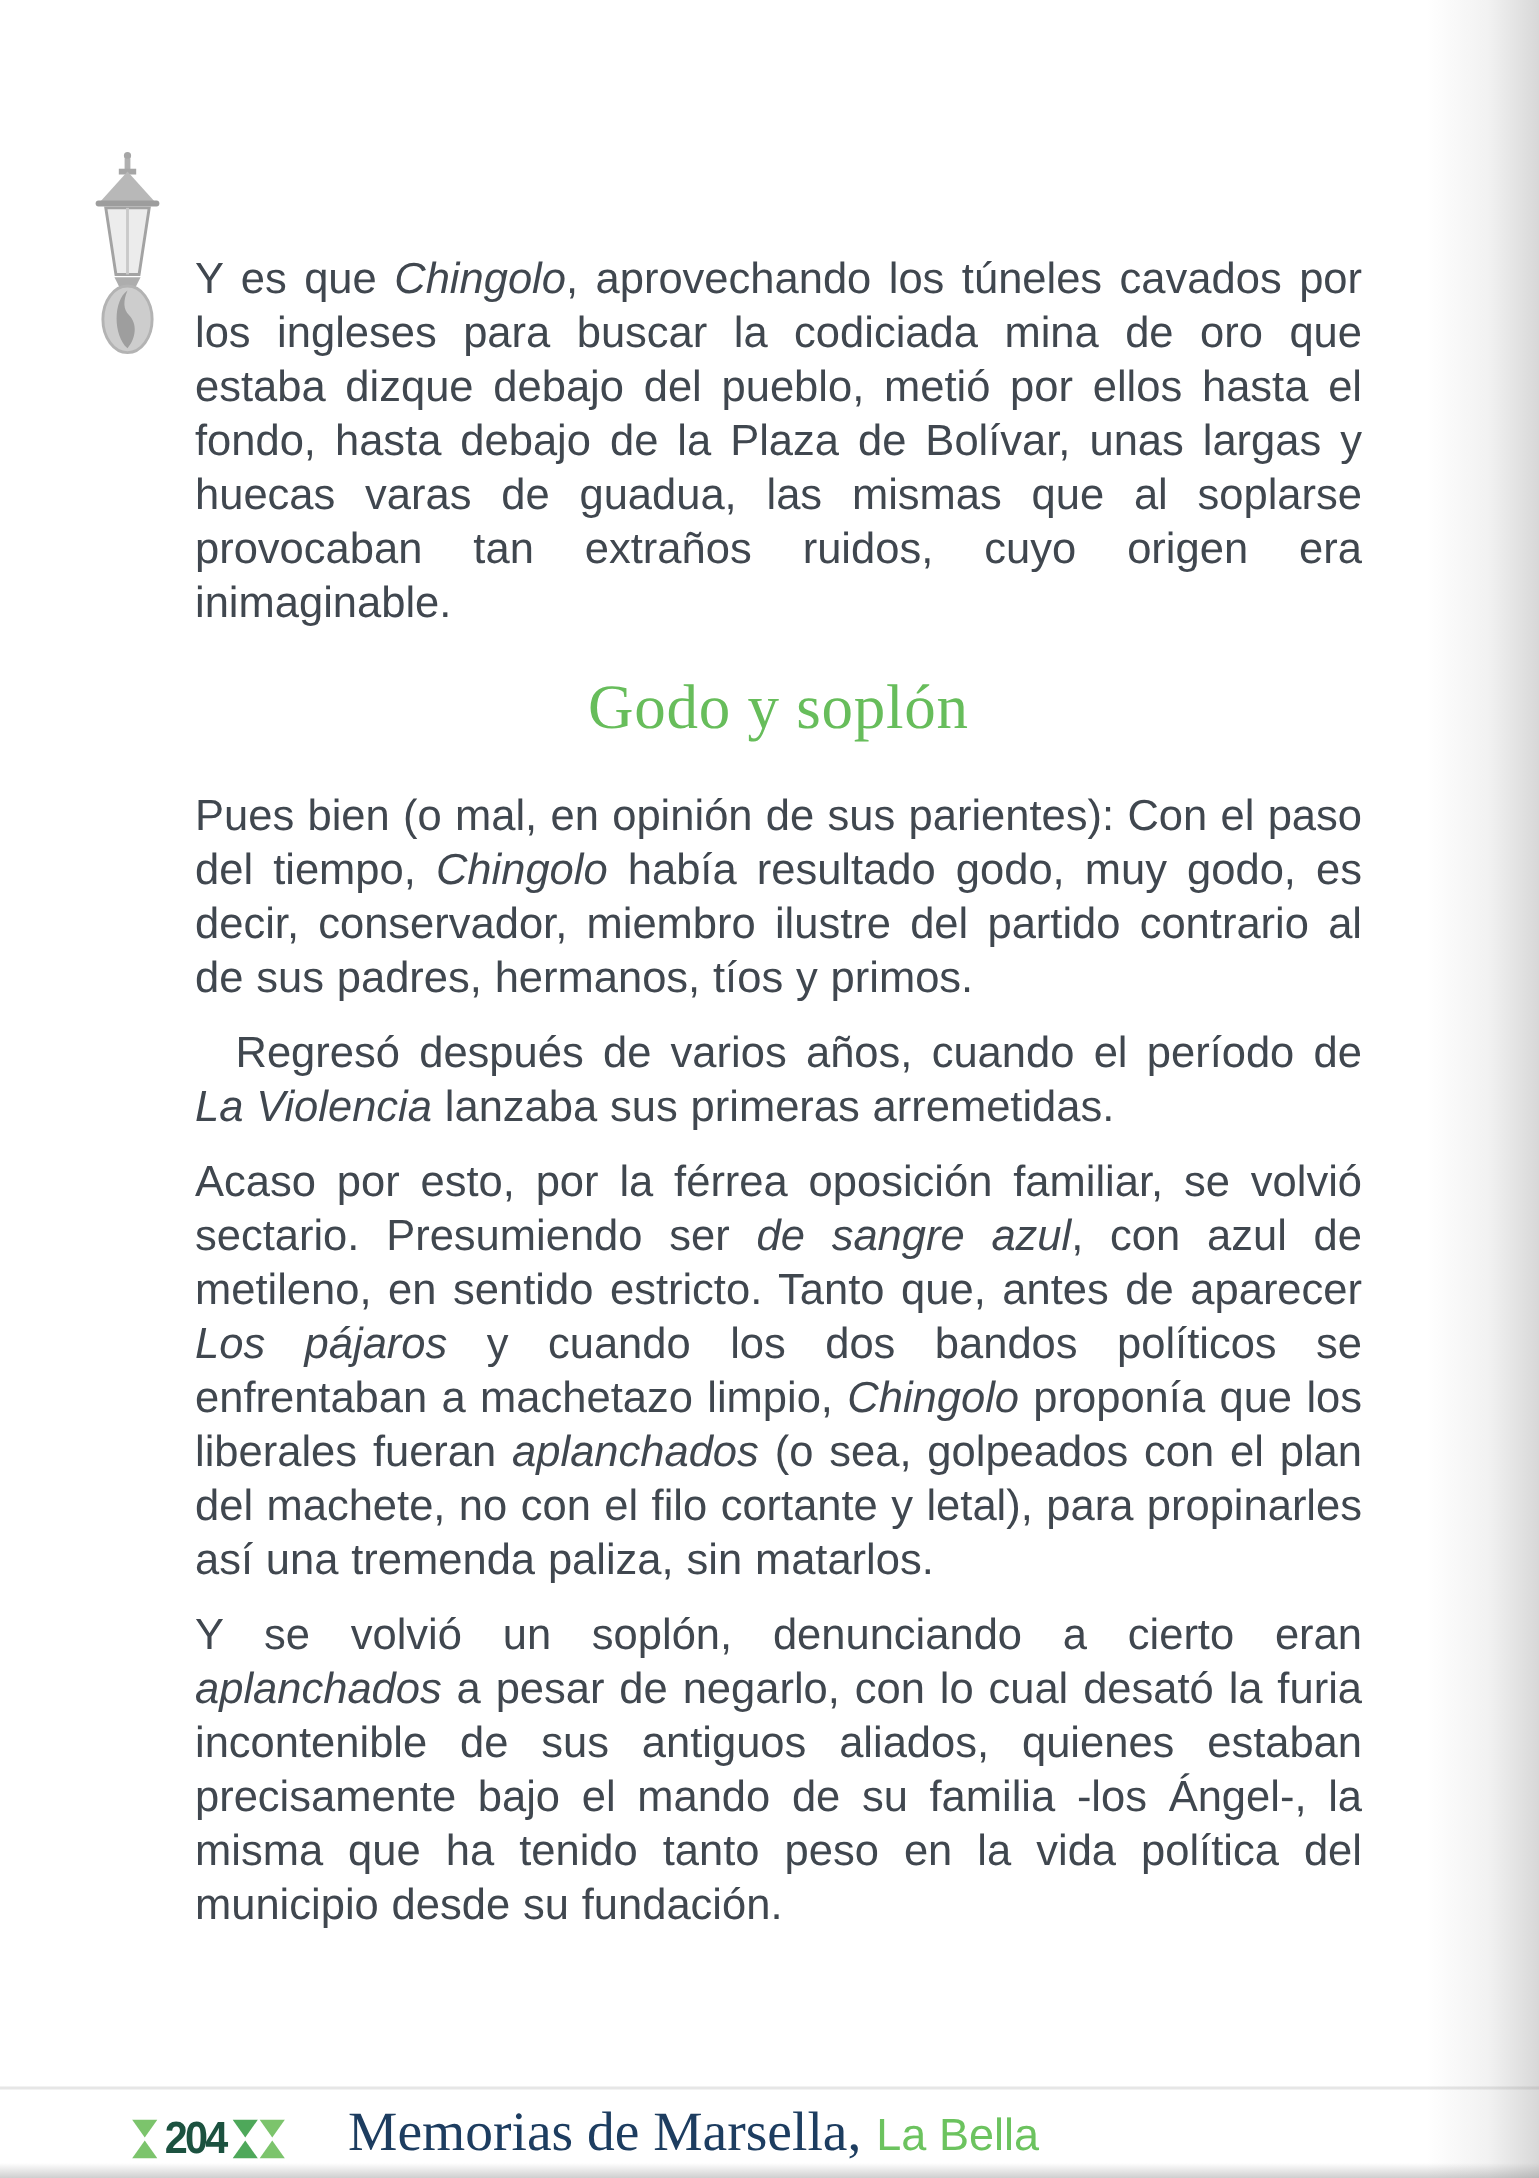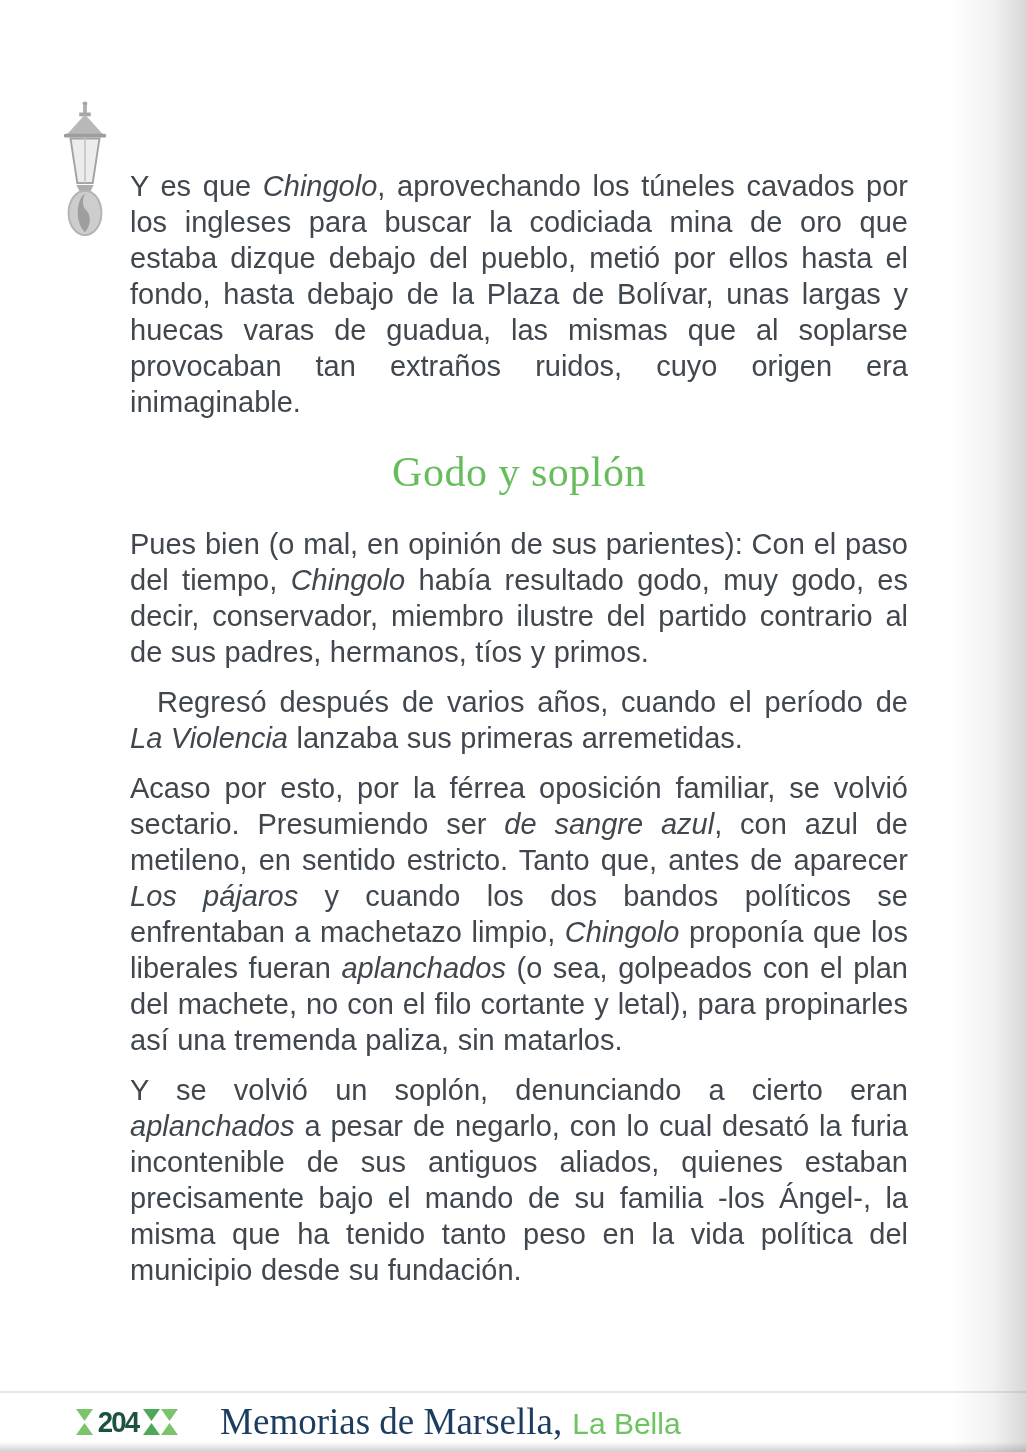--- a/index.html
+++ b/index.html
@@ -46,23 +46,23 @@
 
   
   .footer-rule {
     position: absolute;
     left: 0; right: 0; top: 1391px;
     height: 2px;
     background: #e6e6e6;
   }
   .page-footer {
     position: absolute;
-    left: 76px; top: 1400px;
+    left: 88px; top: 1400px;
     display: flex;
-    align-items: center;
+    align-items: flex-end;
   }
   .ornament { display: flex; align-items: center; gap: 1px; }
   .bowtie { display: block; }
   .bowtie.light { color: var(--orn-light, #7cc46c); }
   .bowtie.mid   { color: var(--orn-mid, #4ea85a); }
   .page-num {
     font-size: 30px;
     font-weight: 700;
     letter-spacing: -2px;
     color: var(--page-num, #1c5240);

